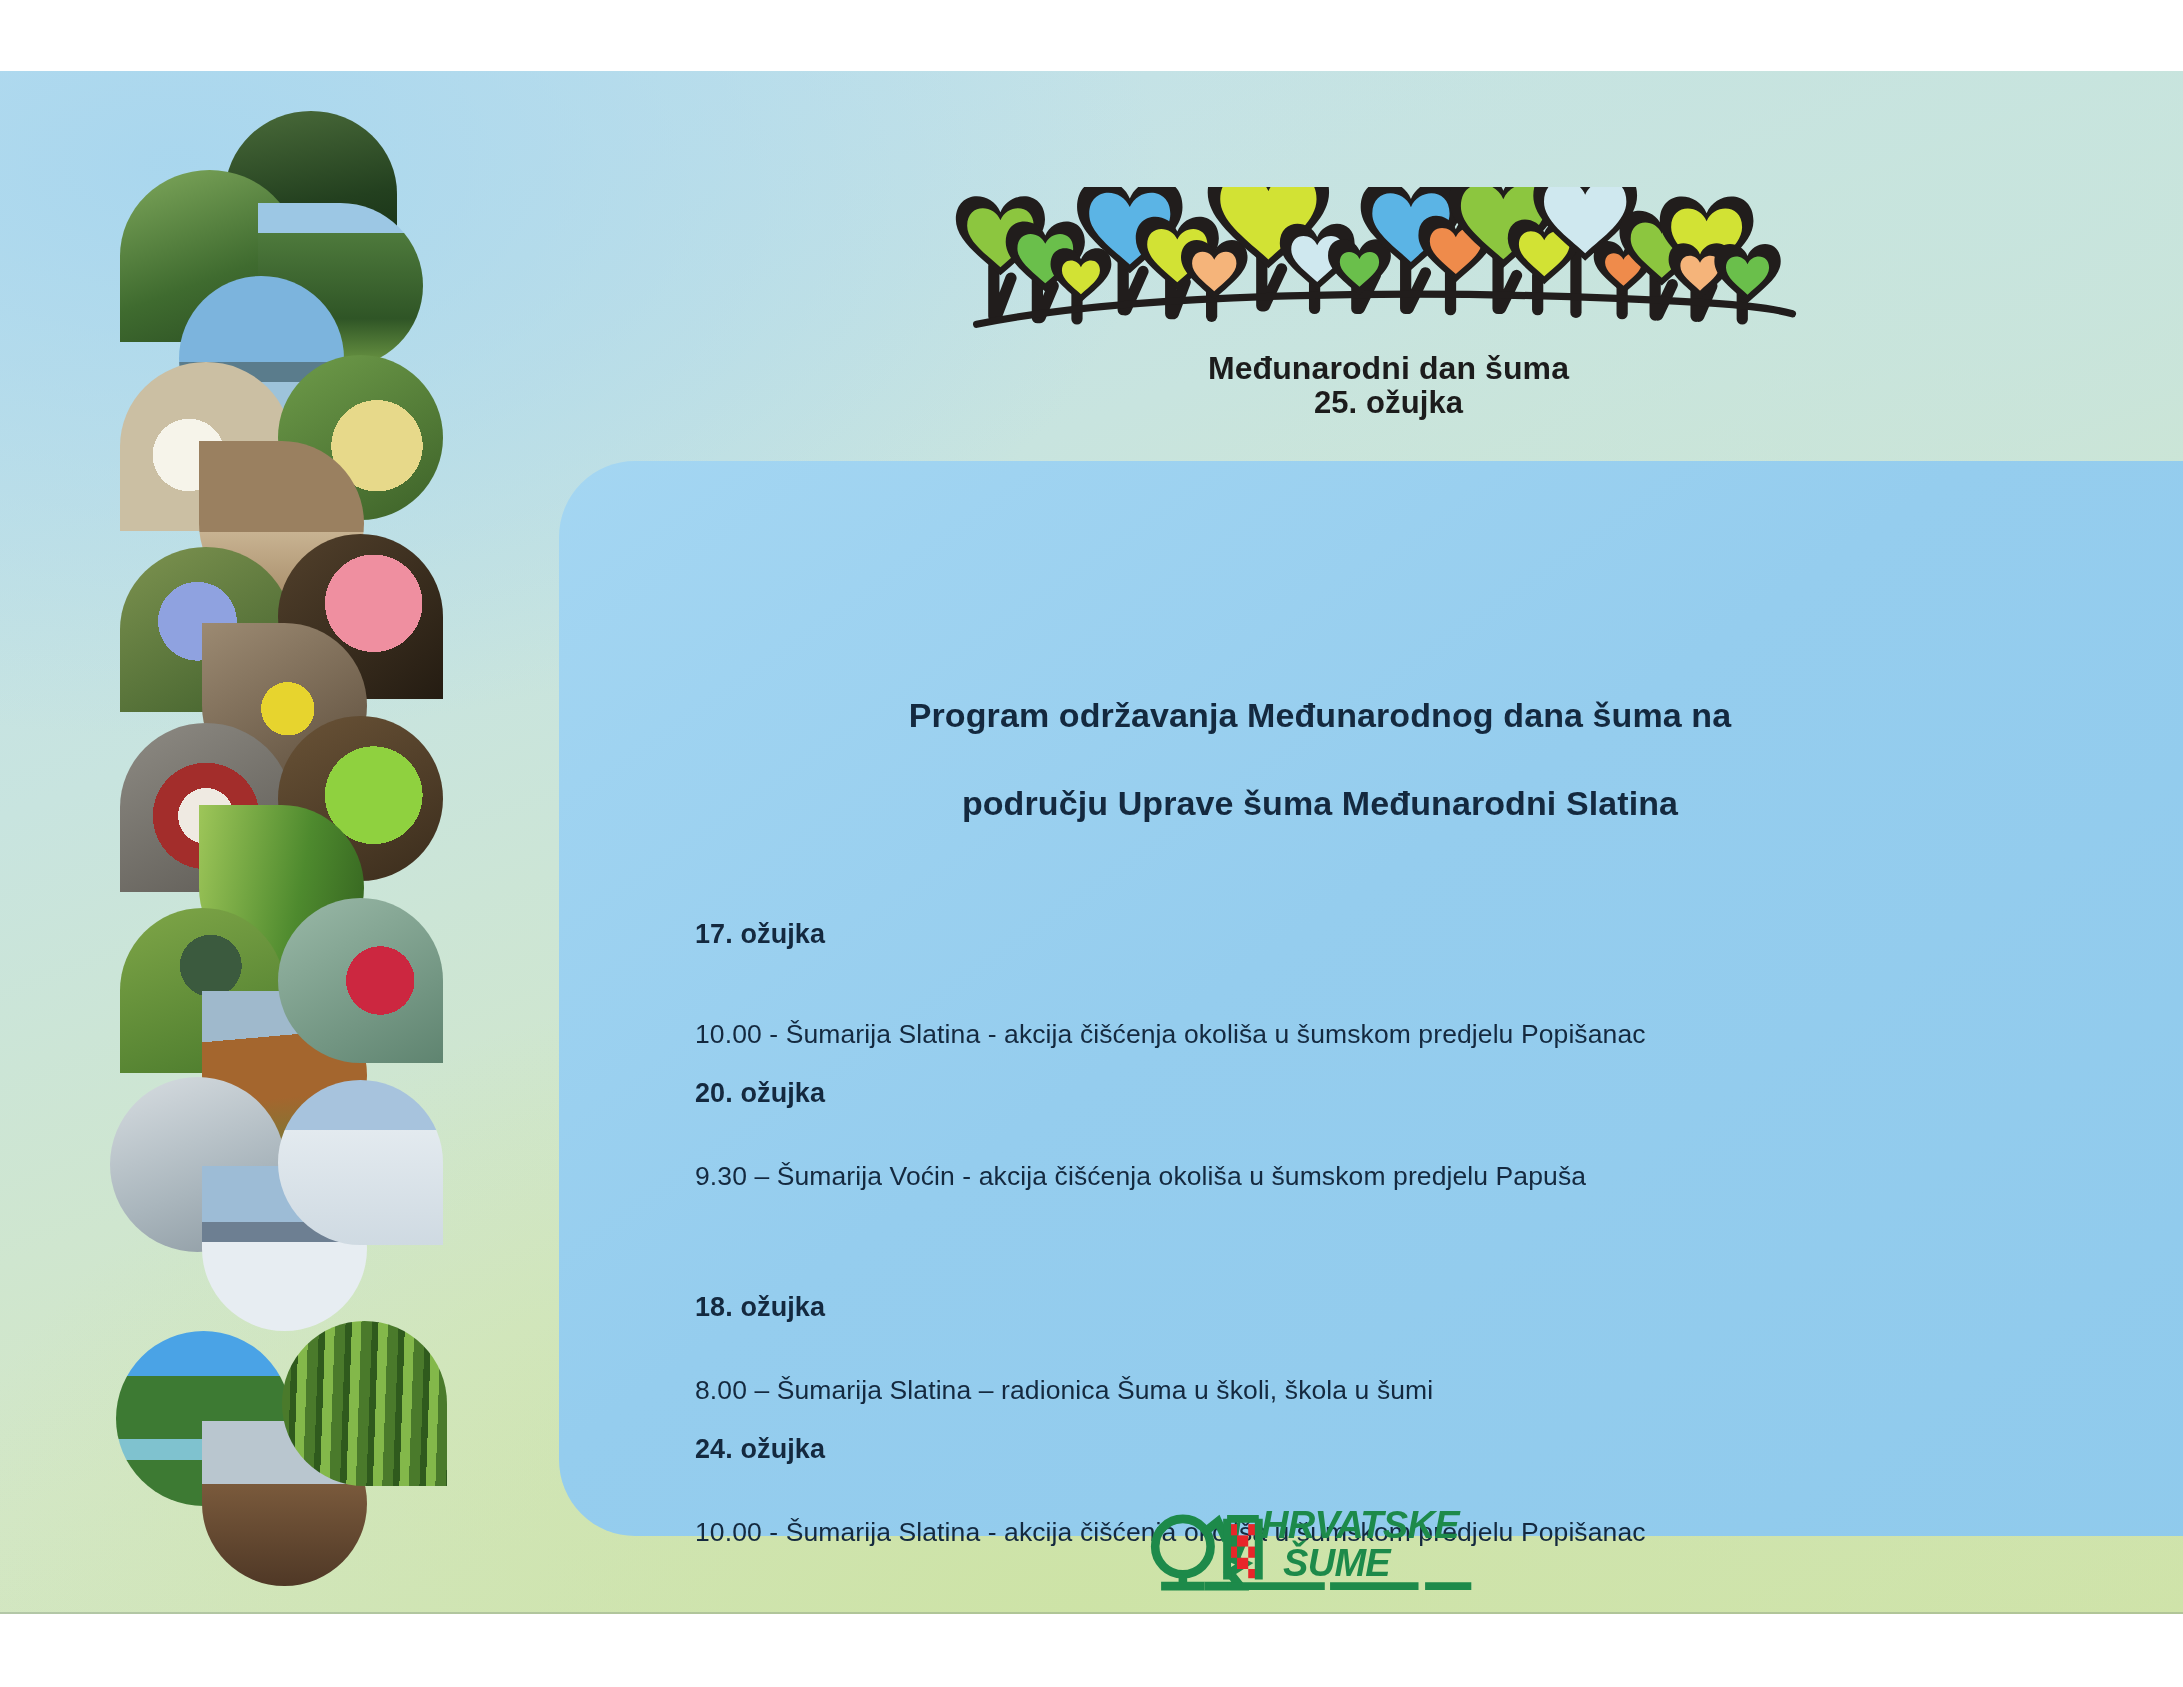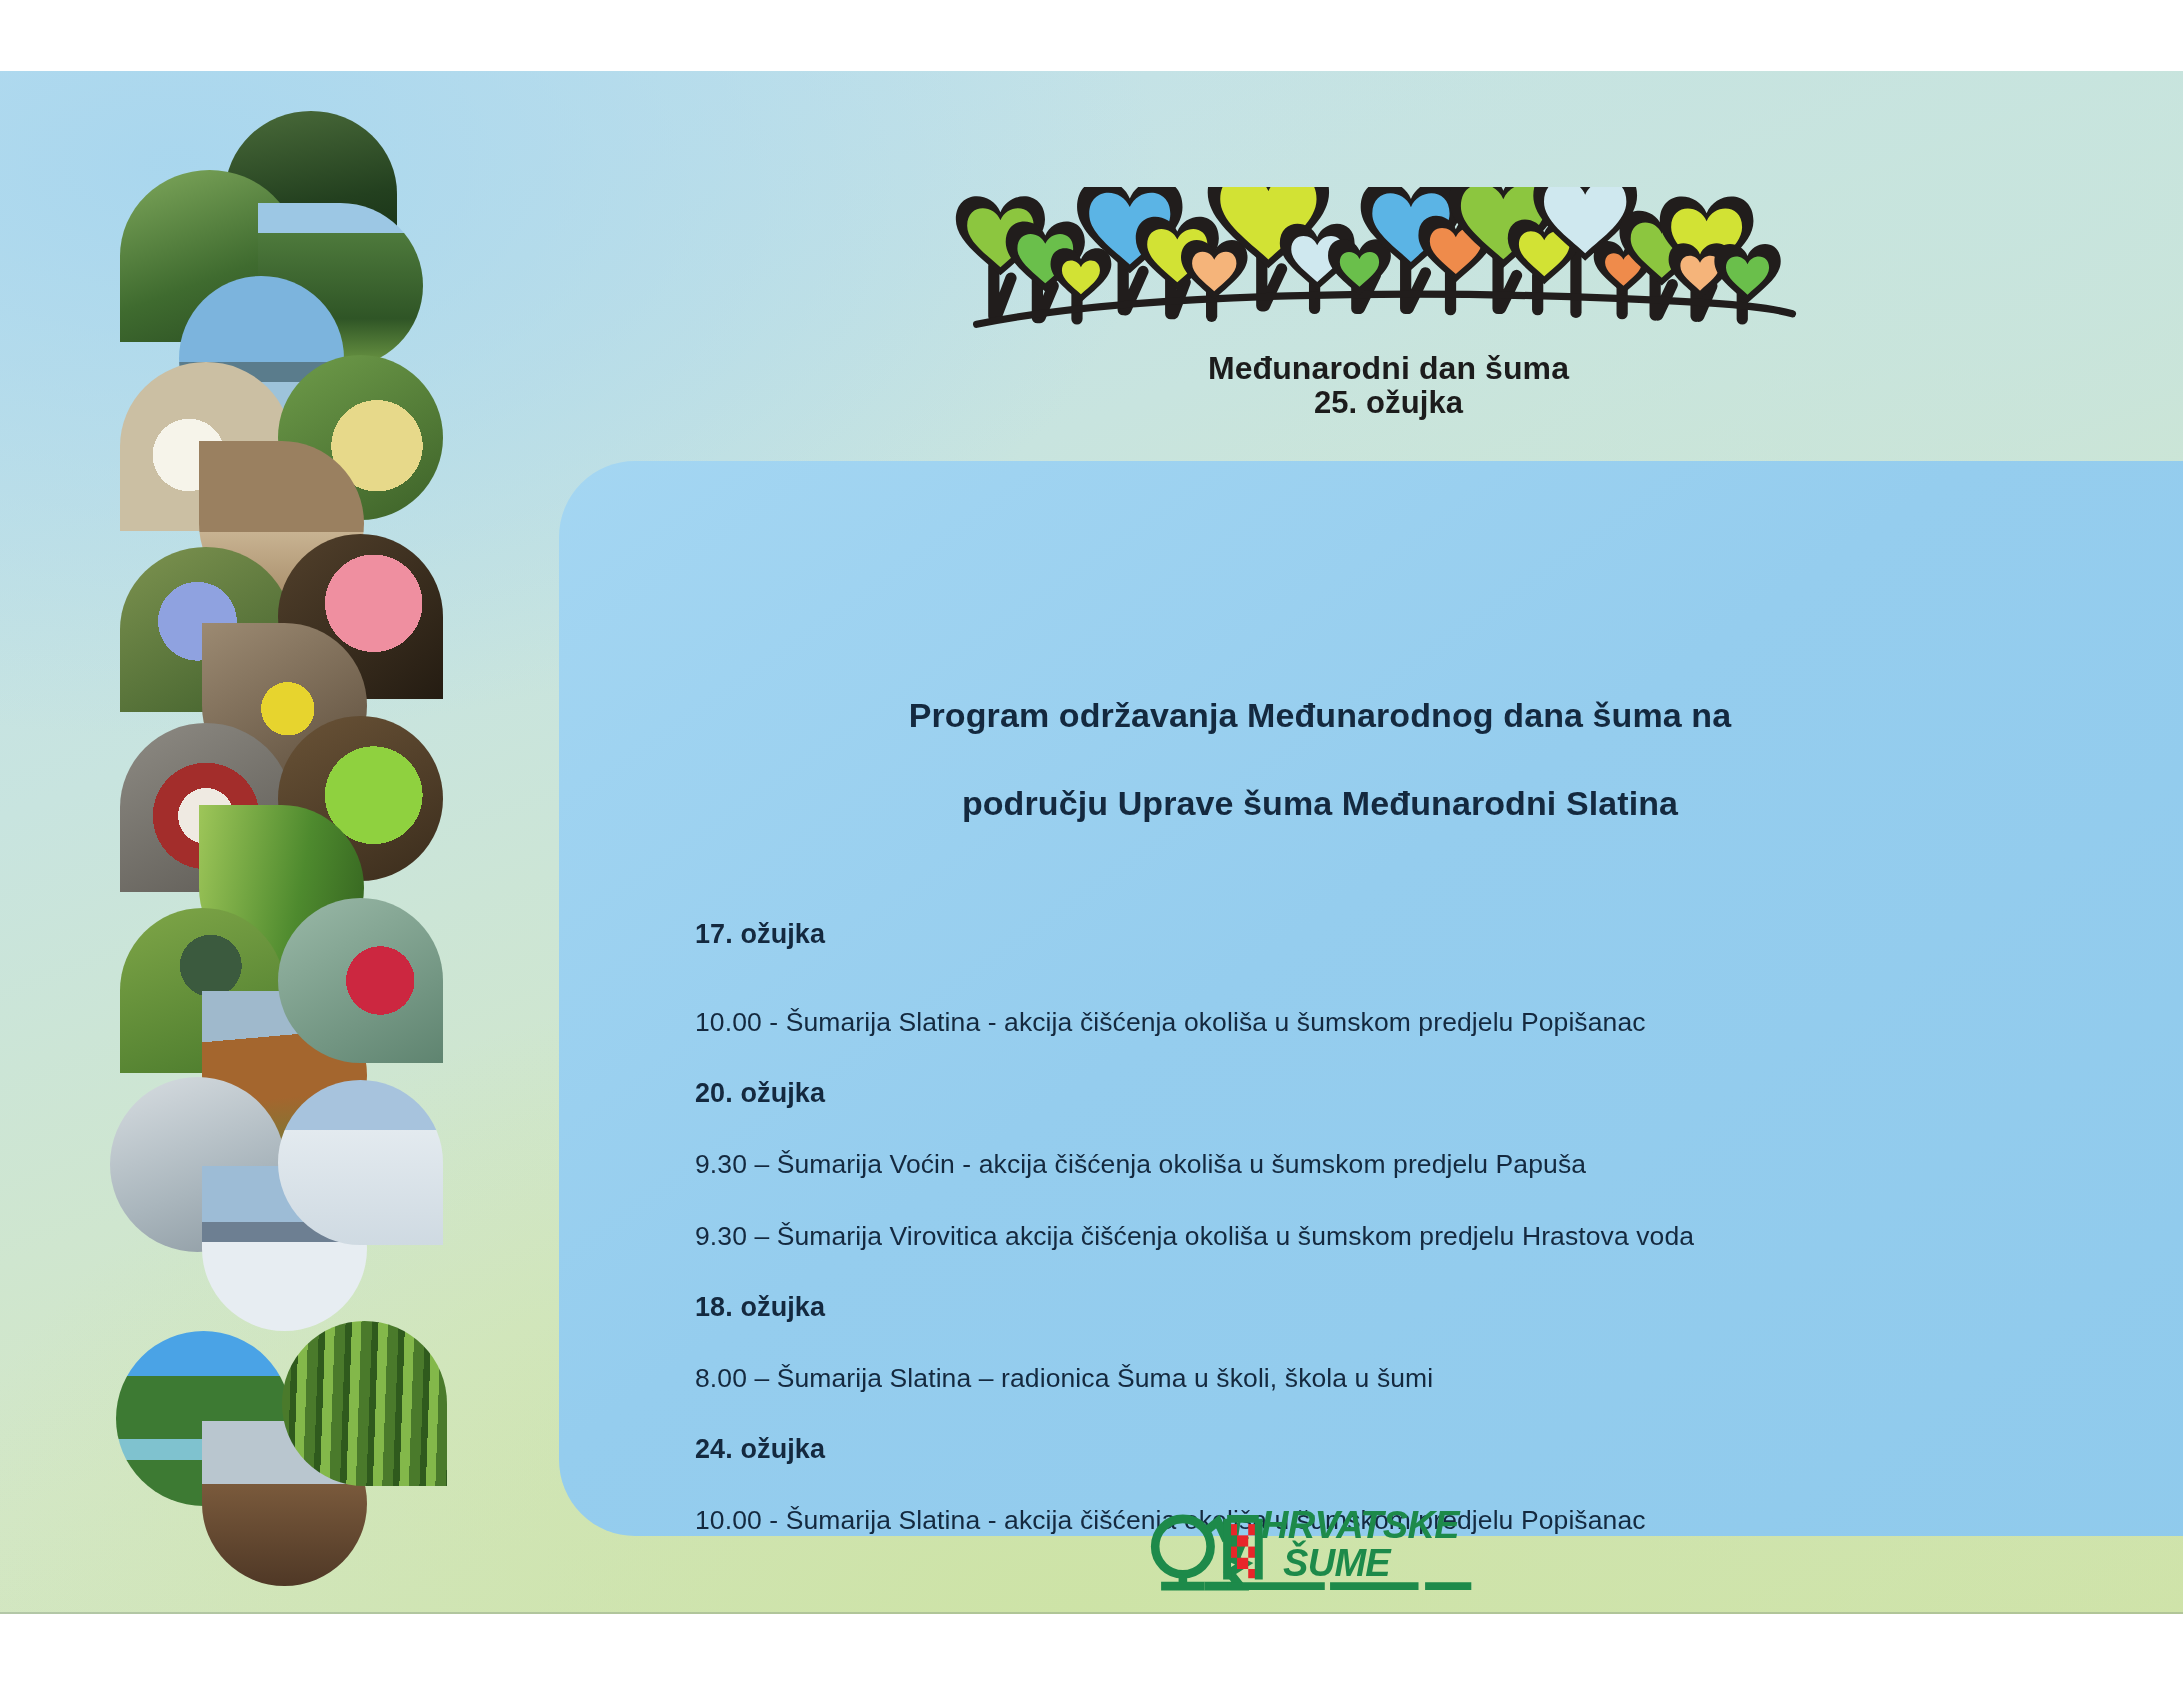--- a/index.html
+++ b/index.html
@@ -29,21 +29,21 @@
   #card{position:absolute;left:559px;top:390px;width:1833px;height:1075px;border-radius:76px;
         background:linear-gradient(145deg,#a4d6f2 0%, #95cdee 42%, #8fcaec 100%);}
 
   
   .title{position:absolute;left:172px;width:1178px;text-align:center;color:#14293f;
          font-weight:700;font-size:34px;letter-spacing:0.1px;}
   .title.t1{top:235px;}
   .title.t2{top:323px;}
 
   .day{position:absolute;left:136px;color:#14293f;font-weight:700;font-size:27px;letter-spacing:0.1px;}
-  .ev {position:absolute;left:136px;color:#14293f;font-weight:400;font-size:26.5px;letter-spacing:0.1px;}
+  .ev {position:absolute;left:136px;color:#14293f;font-weight:400;font-size:26.5px;letter-spacing:0.1px;margin-top:12px;}
 
   
   #hs{position:absolute;left:1141px;top:1432px;width:357px;height:99px;}
   #hs .txt{position:absolute;left:120px;top:2.6px;color:#1d8a4a;font-weight:700;font-style:italic;
            letter-spacing:-0.7px;}
   #hs .t1{font-size:38px;line-height:1;}
   #hs .t2{font-size:38px;line-height:1;position:absolute;left:142px;top:41px;}
 
   
   #collage{position:absolute;left:60px;top:0px;width:430px;height:1543px;}
@@ -205,21 +205,20 @@
 
   <div id="card">
     <div class="title t1">Program održavanja Međunarodnog dana šuma na</div>
     <div class="title t2">području Uprave šuma Međunarodni Slatina</div>
 
     <div class="day" style="top:458px">17. ožujka</div>
     <div class="ev" style="top:546px">10.00 - Šumarija Slatina - akcija čišćenja okoliša u šumskom predjelu Popišanac</div>
 
     <div class="day" style="top:617px">20. ožujka</div>
     <div class="ev" style="top:688px">9.30 – Šumarija Voćin - akcija čišćenja okoliša u šumskom predjelu Papuša</div>
-    <div class="ev" style="top:760px">9.30 – Šumarija Virovitica akcija čišćenja okoliša u šumskom predjelu Hrastova voda</div>
 
     <div class="day" style="top:831px">18. ožujka</div>
     <div class="ev" style="top:902px">8.00 – Šumarija Slatina – radionica Šuma u školi, škola  u šumi</div>
 
     <div class="day" style="top:973px">24. ožujka</div>
     <div class="ev" style="top:1044px">10.00 - Šumarija Slatina - akcija čišćenja okoliša u šumskom predjelu Popišanac</div>
   </div>
 
   <div id="hs">
     <svg viewBox="0 0 540 150" width="357" height="99">

